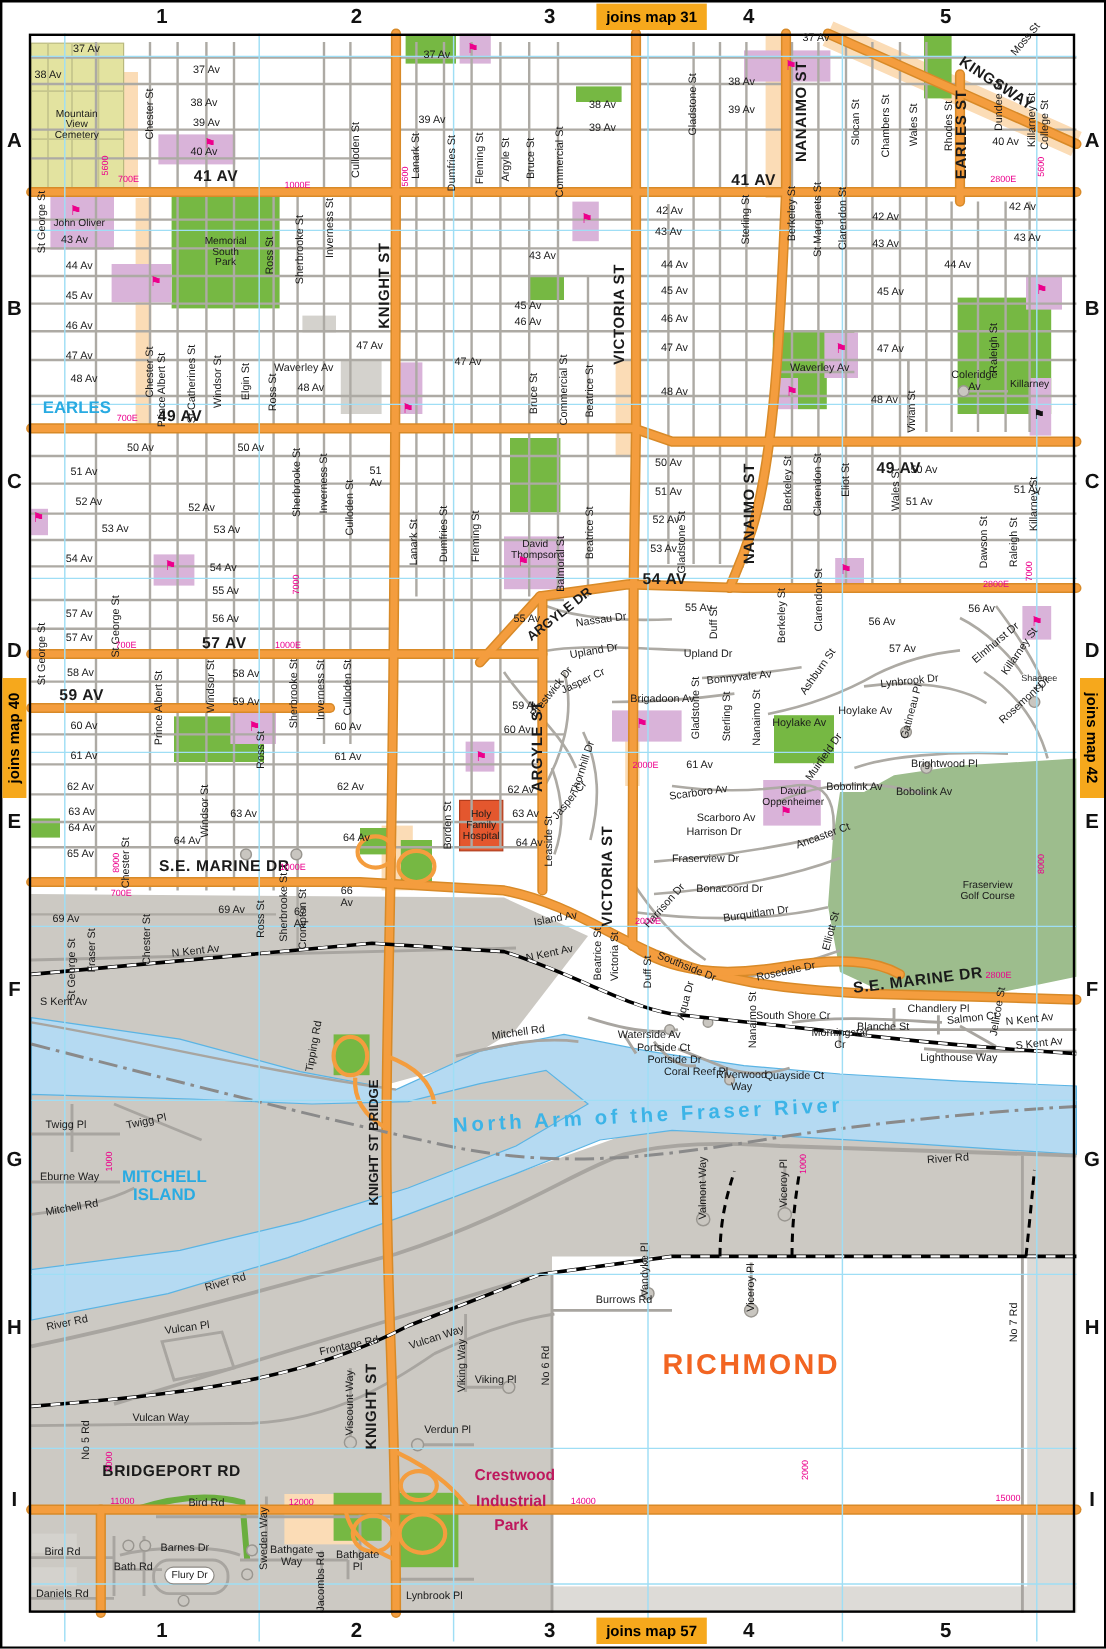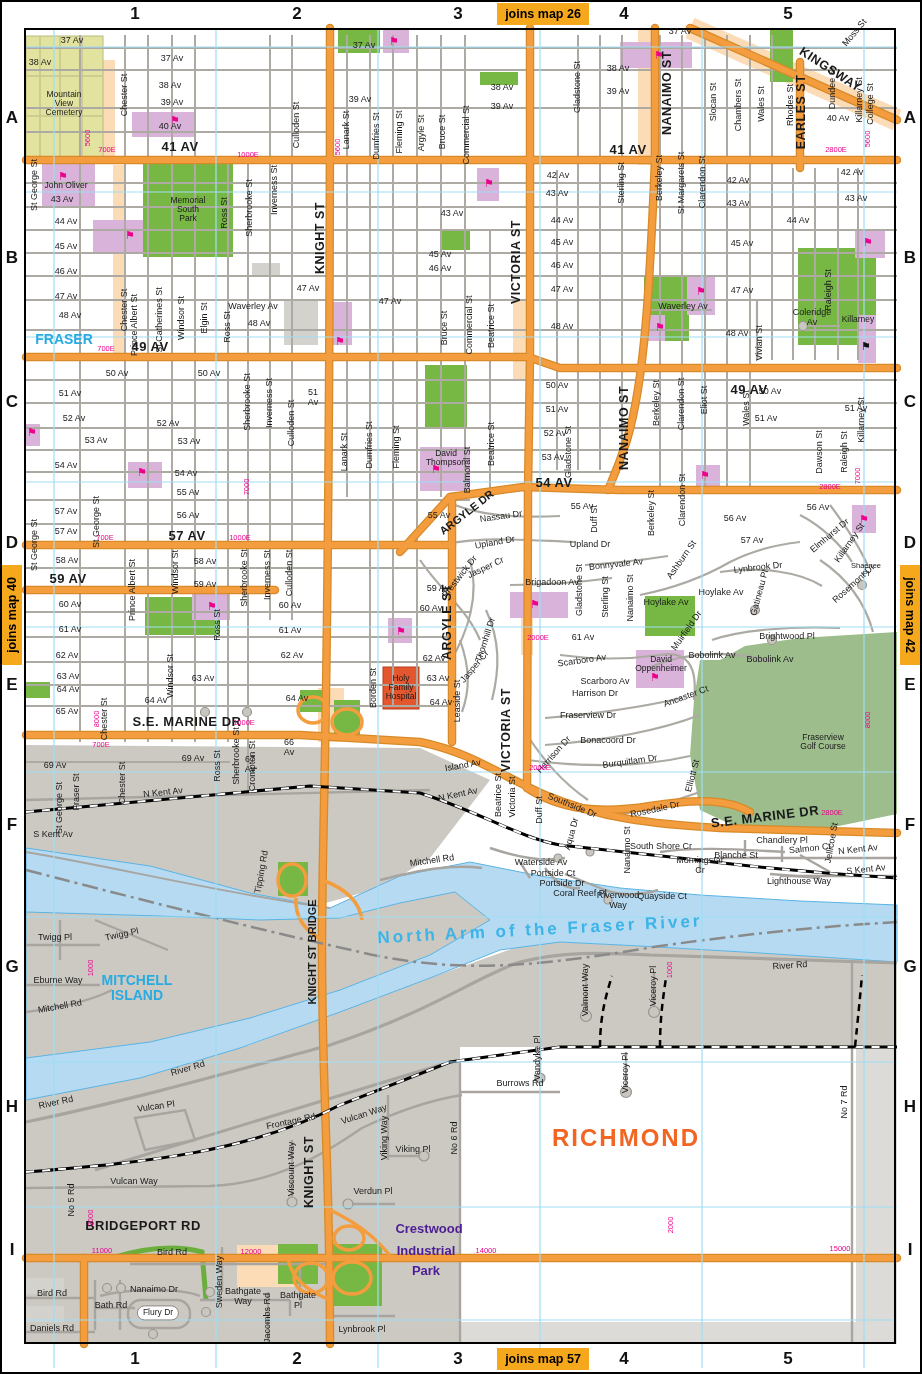--- a/index.html
+++ b/index.html
@@ -14,21 +14,21 @@
   .av{font-size:9px;}
   .avs{font-size:7.5px;}
   .sv{font-size:9px;--r:-90deg;}
   .place{font-size:8.5px;}
   .maj{font-size:13px;font-weight:bold;letter-spacing:.5px;}
   .hwy{font-size:12.5px;font-weight:bold;letter-spacing:.5px;}
   .hwy2{font-size:11px;font-weight:bold;}
   .city{font-size:30px;font-weight:bold;color:#f26522;letter-spacing:2px;}
   .city2{font-size:24px;font-weight:bold;color:#f26522;letter-spacing:2px;}
   .cyan{font-size:14px;font-weight:bold;color:#29abe2;}
-  .cyan2{font-size:13px;font-weight:bold;color:#4c1d95;}
+  .cyan2{font-size:13px;font-weight:bold;color:#be185d;}
   .riv{font-size:17px;font-weight:bold;color:#3cb4e7;letter-spacing:3px;}
   .mag{font-size:7.5px;color:#ec008c;}
   .flag{font-size:11px;color:#ec008c;}
   .flagk{font-size:11px;color:#111;}
   .boxed{font-size:8.5px;background:#fff;border:1.5px solid #8d8a85;border-radius:9px;padding:2px 5px;}
   .grid{font-size:17px;font-weight:bold;color:#111;}
   .tab{position:absolute;background:#f6a81c;color:#000;font-size:12.5px;font-weight:bold;
        display:flex;align-items:center;justify-content:center;}
   .tab.vert span{white-space:nowrap;}
 </style>
@@ -254,21 +254,21 @@
     <g stroke="#9fdef5" stroke-width="1.2" fill="none">
       <path d="M54,28V1368 M216,28V1368 M378,28V1368 M540,28V1368 M702,28V1368 M864,28V1368"></path>
       <path d="M26,47H897 M26,192H897 M26,337H897 M26,482H897 M26,627H897 M26,772H897 M26,917H897 M26,1062H897 M26,1207H897 M26,1320H897"></path>
     </g>
   </svg>
 
   <div class="frame"></div>
 
   <div id="labels">
       <div class="lbl city2" style="left: 626px; top: 1138px;">RICHMOND</div>
-      <div class="lbl cyan" style="left: 64px; top: 340px;">FRASER</div>
+      <div class="lbl cyan" style="left: 64px; top: 340px;">EARLES</div>
       <div class="lbl cyan" style="left: 137px; top: 988px;">MITCHELL
 ISLAND</div>
       <div class="lbl riv" style="left: 540px; top: 930px; --r: -3deg;">North Arm of the Fraser River</div>
       <div class="lbl cyan2" style="left: 429px; top: 1229px;">Crestwood</div>
       <div class="lbl cyan2" style="left: 426px; top: 1251px;">Industrial</div>
       <div class="lbl cyan2" style="left: 426px; top: 1271px;">Park</div>
       <div class="lbl place" style="left: 64px; top: 104px;">Mountain
 View
 Cemetery</div>
       <div class="lbl place" style="left: 188px; top: 210px;">Memorial
@@ -561,21 +561,21 @@
       <div class="lbl av" style="left: 156px; top: 1107px; --r: -8deg;">Vulcan Pl</div>
       <div class="lbl av" style="left: 134px; top: 1182px;">Vulcan Way</div>
       <div class="lbl av" style="left: 364px; top: 1115px; --r: -18deg;">Vulcan Way</div>
       <div class="lbl av" style="left: 291px; top: 1122px; --r: -12deg;">Frontage Rd</div>
       <div class="lbl sv" style="left: 292px; top: 1169px;">Viscount Way</div>
       <div class="lbl sv" style="left: 385px; top: 1138px;">Viking Way</div>
       <div class="lbl av" style="left: 413px; top: 1150px;">Viking Pl</div>
       <div class="lbl av" style="left: 373px; top: 1192px;">Verdun Pl</div>
       <div class="lbl av" style="left: 172px; top: 1253px;">Bird Rd</div>
       <div class="lbl av" style="left: 52px; top: 1294px;">Bird Rd</div>
-      <div class="lbl av" style="left: 154px; top: 1290px;">Nanaimo Dr</div>
+      <div class="lbl av" style="left: 154px; top: 1290px;">Barnes Dr</div>
       <div class="lbl av" style="left: 111px; top: 1306px;">Bath Rd</div>
       <div class="lbl boxed" style="left: 158px; top: 1313px;">Flury Dr</div>
       <div class="lbl av" style="left: 52px; top: 1329px;">Daniels Rd</div>
       <div class="lbl sv" style="left: 220px; top: 1282px;">Sweden Way</div>
       <div class="lbl av" style="left: 243px; top: 1297px;">Bathgate
 Way</div>
       <div class="lbl sv" style="left: 268px; top: 1318px;">Jacombs Rd</div>
       <div class="lbl av" style="left: 298px; top: 1301px;">Bathgate
 Pl</div>
       <div class="lbl av" style="left: 362px; top: 1330px;">Lynbrook Pl</div>
@@ -652,21 +652,21 @@
       <div class="lbl grid" style="left: 910px; top: 825px;">F</div>
       <div class="lbl grid" style="left: 12px; top: 967px;">G</div>
       <div class="lbl grid" style="left: 910px; top: 967px;">G</div>
       <div class="lbl grid" style="left: 12px; top: 1107px;">H</div>
       <div class="lbl grid" style="left: 910px; top: 1107px;">H</div>
       <div class="lbl grid" style="left: 12px; top: 1250px;">I</div>
       <div class="lbl grid" style="left: 910px; top: 1250px;">I</div>
     </div>
 
   <div class="tab" style="left:497px;top:3px;width:92px;height:22px;">
-      <span>joins map 26</span>
+      <span>joins map 31</span>
     </div>
   <div class="tab" style="left:497px;top:1348px;width:92px;height:22px;">
       <span>joins map 57</span>
     </div>
   <div class="tab vert" style="left:2px;top:565px;width:20px;height:100px;">
       <span style="transform:rotate(-90deg)">joins map 40</span>
     </div>
   <div class="tab vert" style="left:900px;top:565px;width:20px;height:100px;">
       <span style="transform:rotate(90deg)">joins map 42</span>
     </div>

